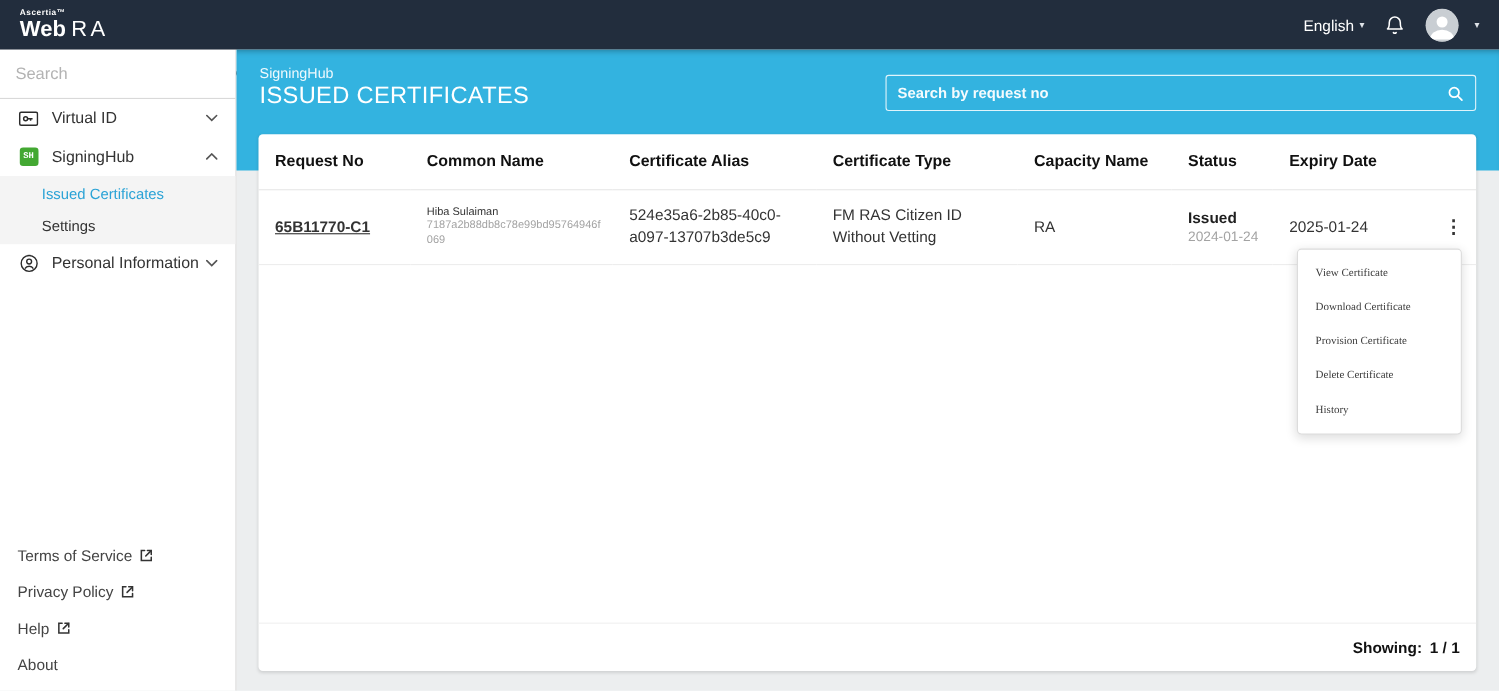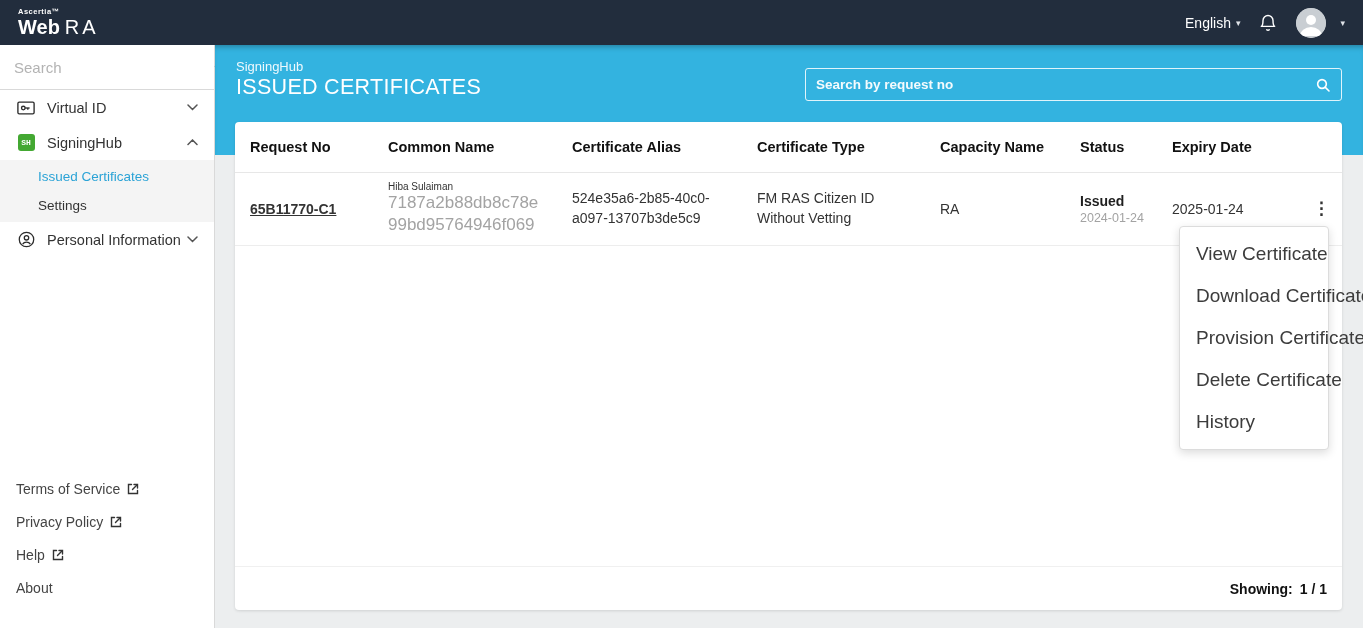--- a/index.html
+++ b/index.html
@@ -36,21 +36,21 @@
   .side-item { display:flex; align-items:center; height:35px; padding:0 16px; cursor:pointer; color:#333; }
   .side-item .mi { width:20px; display:flex; justify-content:center; color:#2b2b2b; }
   .side-item .lbl { font-size:14.5px; margin-left:11px; flex:1; }
   .side-item .chev { color:#555; display:flex; }
   .sh-badge { width:17px; height:17px; background:#43a832; color:#fff; border-radius:3px;
               font-size:8px; font-weight:800; display:flex; align-items:center; justify-content:center;font-family:Liberation Mono, monospace; }
   .submenu { background:#f4f4f4; padding:2px 0; }
   .subitem { height:29px; display:flex; align-items:center; padding-left:38px; font-size:13.5px;
              color:#333; cursor:pointer; }
   .subitem.active { color:#2ba3d6; }
-  .sidebar-footer { position:absolute; left:0; bottom:24px; width:100%; padding:0 16px; }
+  .sidebar-footer { position:absolute; left:0; bottom:8px; width:100%; padding:0 16px; }
   .foot-link { display:flex; align-items:center; gap:7px; height:33px; font-size:14px; color:#444; cursor:pointer; }
   .foot-link .ext { display:flex; color:#333; }
 
   
   .main { position:relative; flex:1; height:100%; }
   .teal-band { position:absolute; left:0; top:0; width:100%; height:110px; background:#33b3e0;
                box-shadow:inset 0 5px 6px -4px rgba(0,0,0,.35); }
   .band-inner { position:relative; height:100%; padding:14px 21px 0 21px; }
   .eyebrow { color:#eef9fd; font-size:13px; }
   .page-title { color:#fff; font-size:21.5px; font-weight:400; letter-spacing:.3px; margin-top:1px; }
@@ -66,38 +66,38 @@
   .panel { position:absolute; left:20px; top:77px; width:1107px; height:488px; background:#fff;
            border-radius:4px; box-shadow:0 1px 3px rgba(0,0,0,.12); z-index:5;
            display:flex; flex-direction:column; }
   table.grid { border-collapse:collapse; width:100%; table-layout:fixed; }
   table.grid th { text-align:left; font-size:14.5px; font-weight:700; color:#111; height:50px;
                   padding:0 8px 0 15px; border-bottom:1px solid #e7e7e7; }
   table.grid td { font-size:14px; color:#333; height:68px; vertical-align:middle;
                   padding:8px 10px 8px 15px; border-bottom:1px solid #ededed; }
   .req-link { font-weight:700; color:#333; text-decoration:underline; cursor:pointer; }
   .cn-name { color:#333; font-size:10px; }
-  .cn-id { color:#a3a3a3; font-size:17px; word-break:break-all; max-width:165px; line-height:1.35; }
+  .cn-id { color:#a3a3a3; font-size:10px; word-break:break-all; max-width:165px; line-height:1.35; }
   .alias { max-width:172px; overflow-wrap:break-word; line-height:1.4; display:block; }
   .ctype { max-width:162px; line-height:1.4; display:block; }
   .status-main { font-weight:700; color:#1f1f1f; }
   .status-date { color:#a3a3a3; font-size:12.5px; margin-top:2px; }
   .kebab { background:none; border:none; font-size:17px; font-weight:700; color:#333; cursor:pointer;
            line-height:1; padding:4px 8px; letter-spacing:0; }
   .spacer { flex:1; }
   .panel-footer { height:44px; border-top:1px solid #f0f0f0; display:flex; align-items:center;
                   justify-content:flex-end; padding-right:15px; gap:7px; font-size:14px; }
   .showing-label { font-weight:700; color:#111; }
   .showing-value { font-weight:700; color:#111; }
 
   
   .ctx-menu { position:absolute; left:964px; top:181px; width:150px; background:#fff;
               border:1px solid #dcdcdc; border-radius:4px; box-shadow:0 3px 10px rgba(0,0,0,.14);
               z-index:20; padding:6px 0; }
-  .ctx-item { padding:10px 16px; font-size:19px; color:#3c3c3c; cursor:pointer; white-space:nowrap; }
+  .ctx-item { padding:10px 16px; font-size:10px; color:#3c3c3c; cursor:pointer; white-space:nowrap;font-family:Liberation Serif, serif; }
 
   svg { display:block; }
 </style>
 </head>
 <body>
 
 <div class="app">
 
   <header class="navbar">
     <div class="brand">

